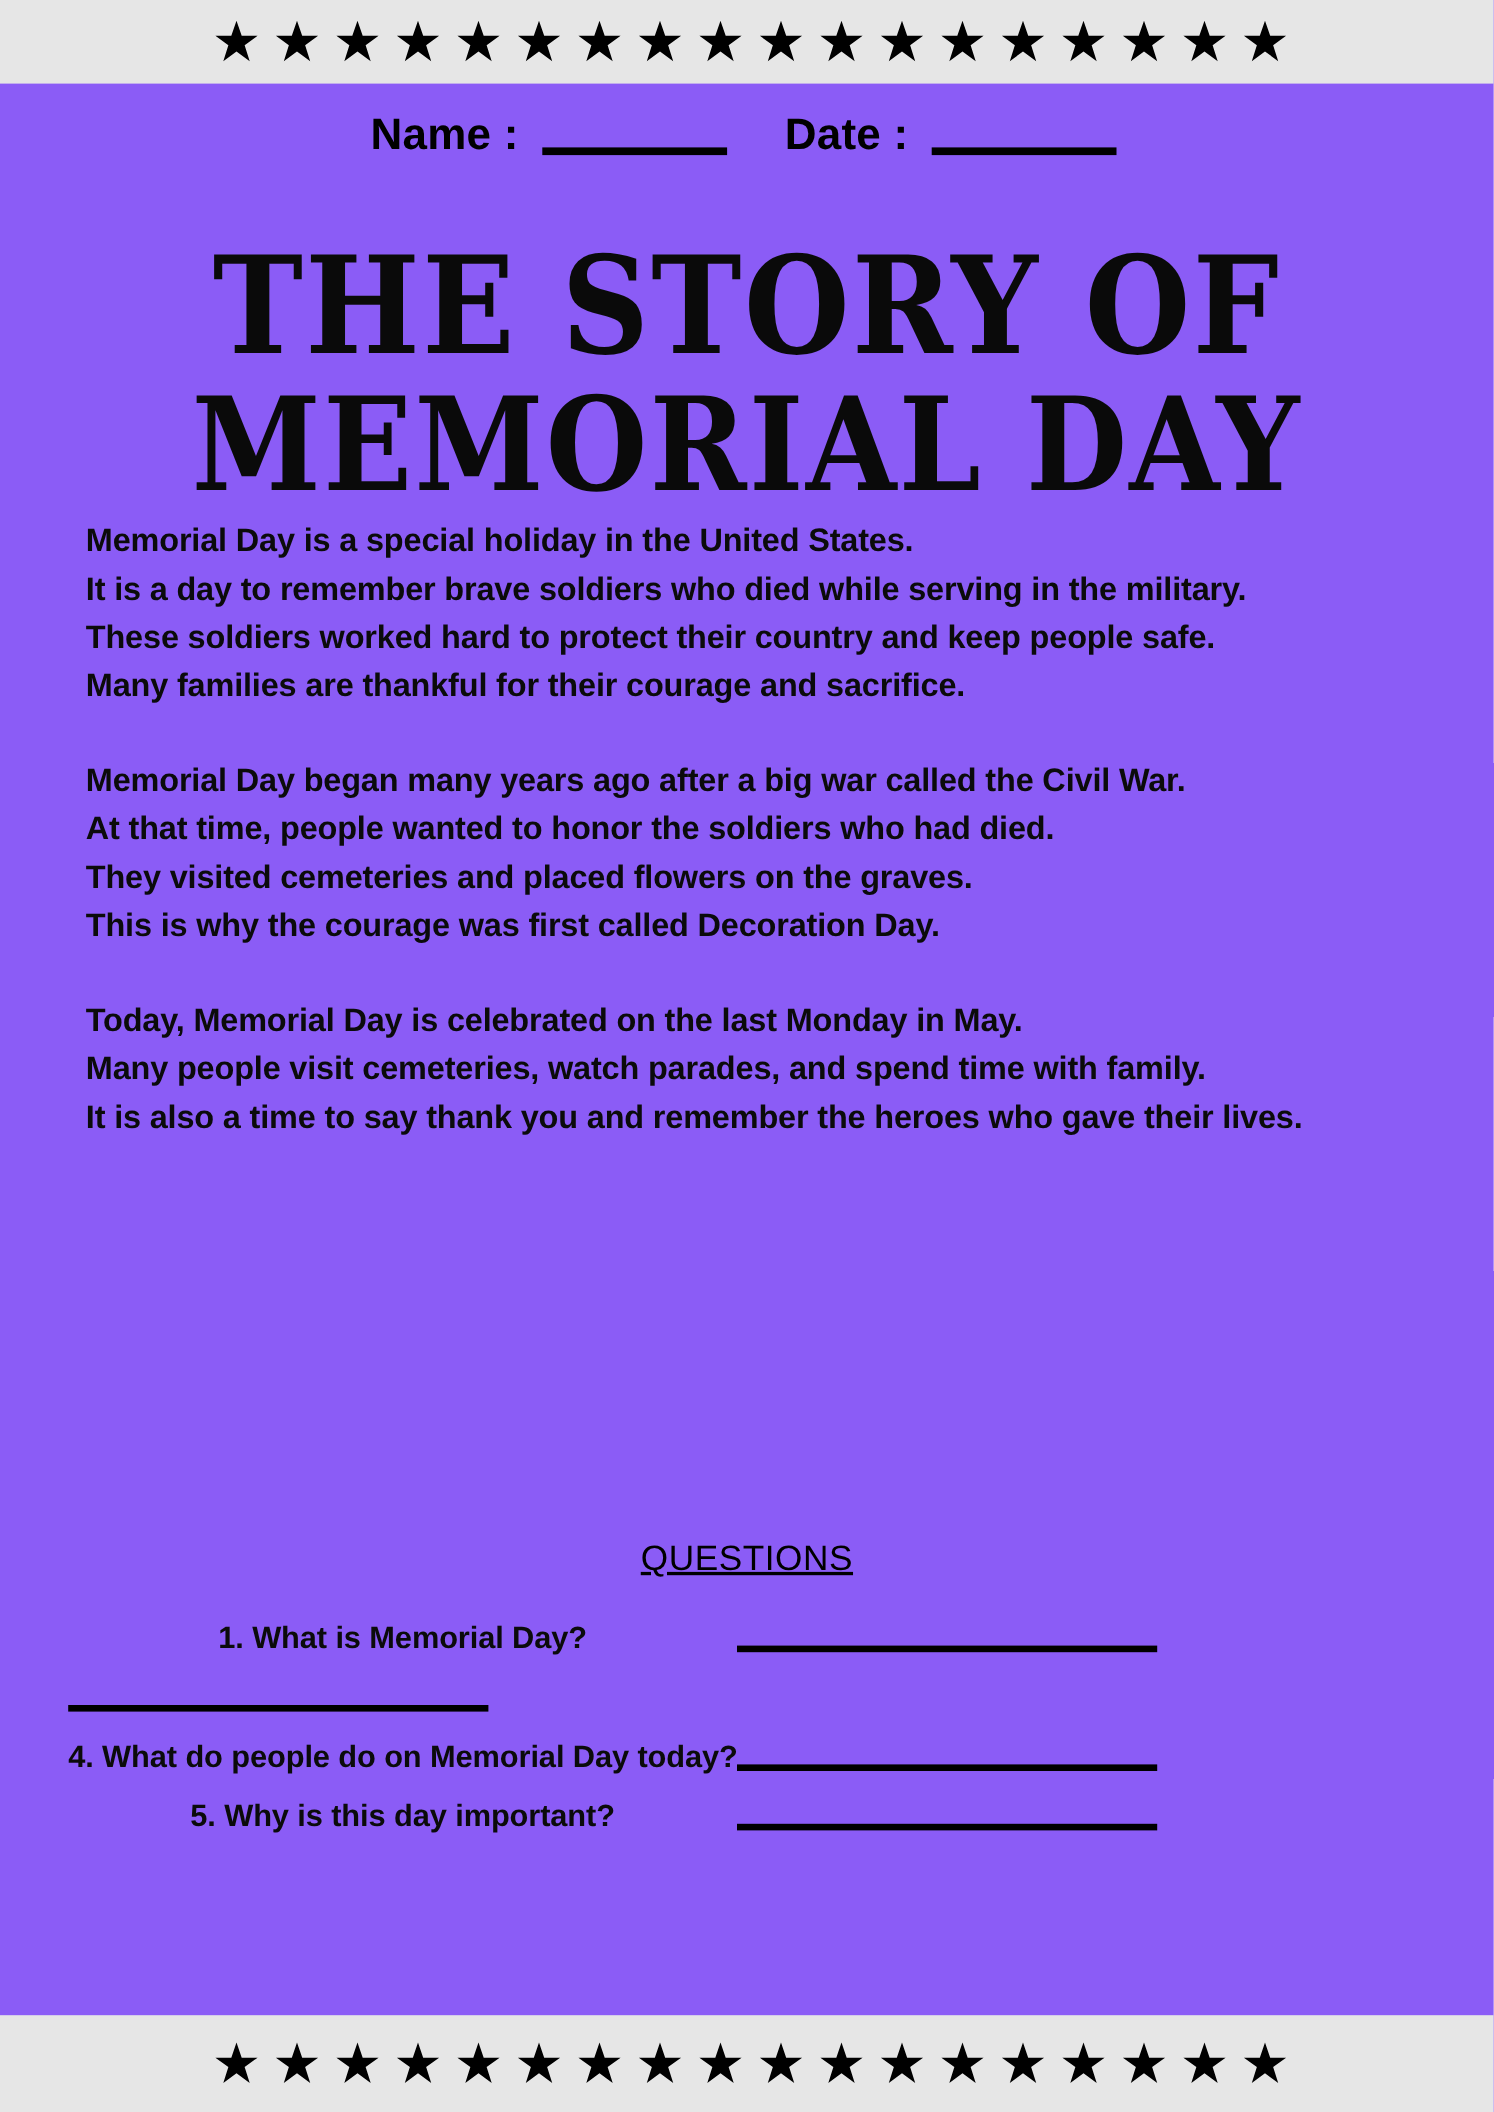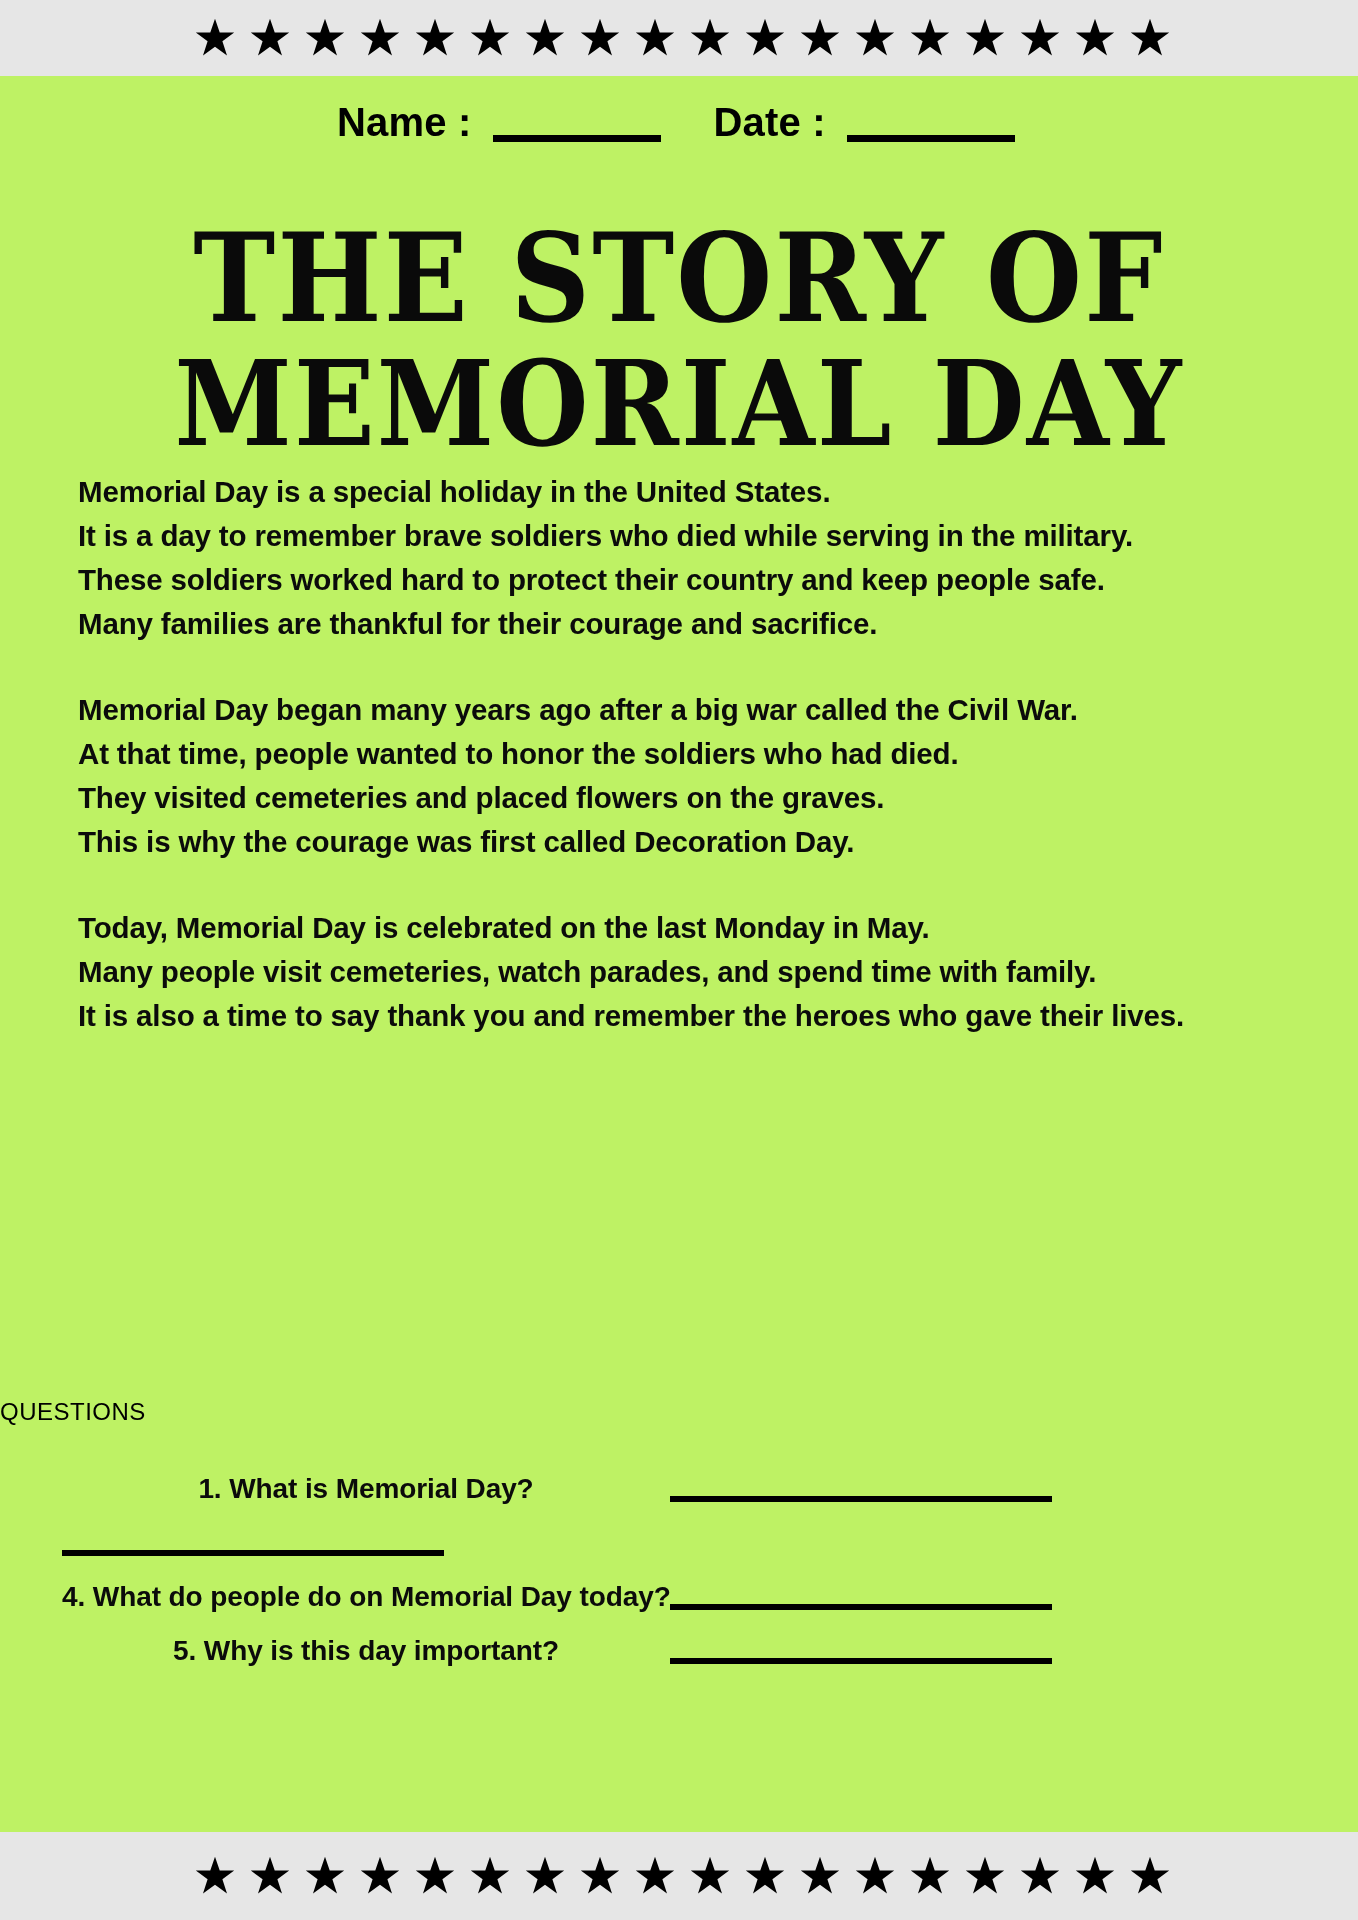--- a/index.html
+++ b/index.html
@@ -6,21 +6,21 @@
     margin: 0;
     padding: 0;
     background: #ffffff;
   }
 
   .page {
     position: relative;
     width: 1358px;
     height: 1920px;
     margin: 0 auto;
-    background: #bef264;
+    background: #8b5cf6;
     overflow: hidden;
     font-family: "Liberation Sans", sans-serif;
     color: #000000;
   }
 
   
   .star-band {
     position: absolute;
     left: 0;
     width: 100%;
@@ -130,24 +130,25 @@
     white-space: nowrap;
     color: #0b0b0b;
   }
 
   
   .questions-head {
     position: absolute;
     top: 1398px;
     left: 0;
     width: 100%;
-    text-align: left;
-    font-size: 24px;
+    text-align: center;
+    font-size: 32px;
     font-weight: 500;
     letter-spacing: 0.5px;
+    text-decoration: underline;
   }
 
   .qlist {
     position: absolute;
     top: 1452px;
     left: 62px;
     width: 1236px;
   }
   .qrow {
     display: flex;

